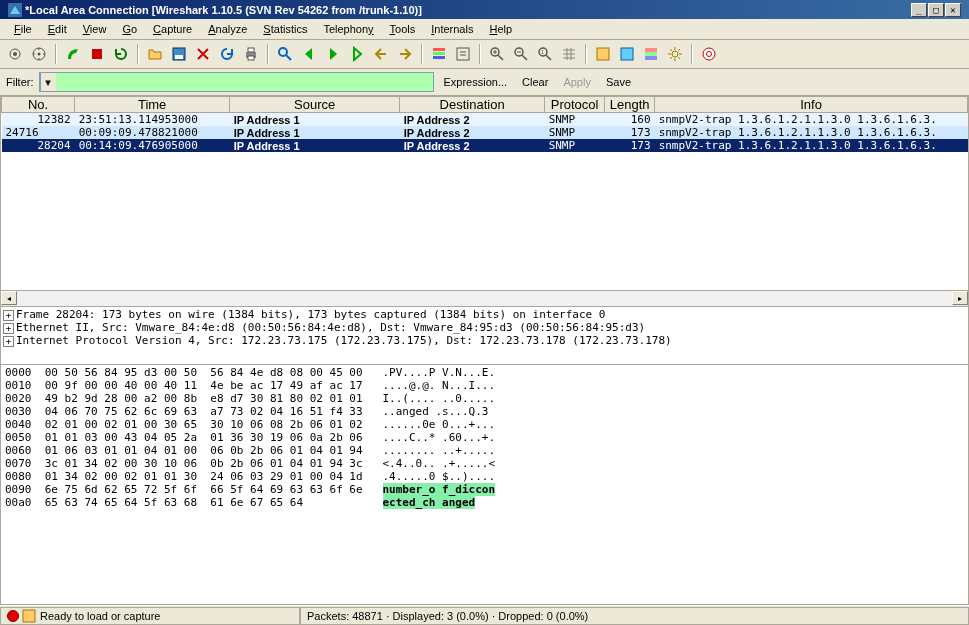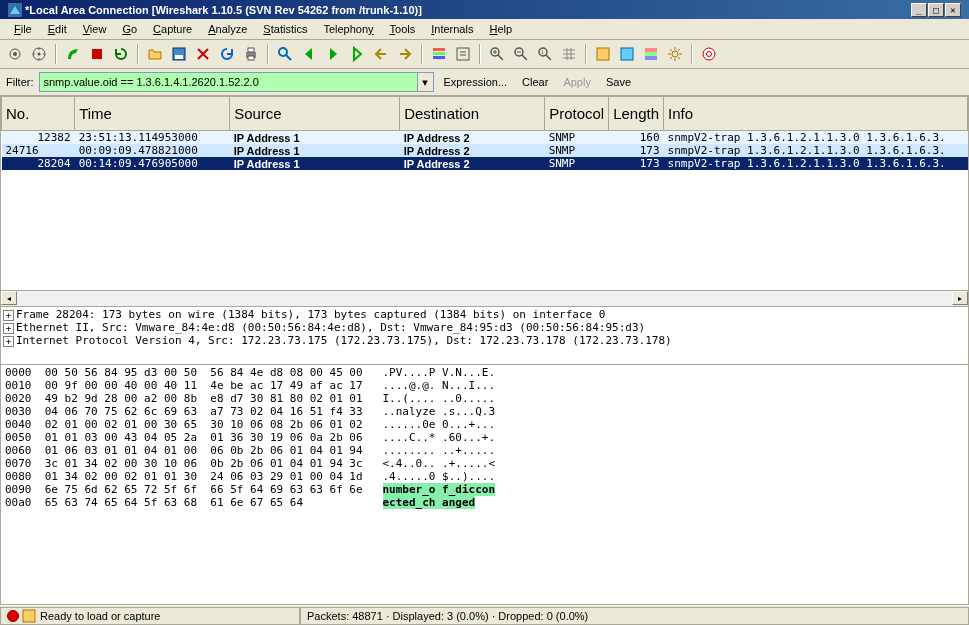--- a/index.html
+++ b/index.html
@@ -91,22 +91,22 @@
     background:#fff;
     border:1px solid #aca899;
     margin:0;
     height:195px;
     overflow:auto;
     position:relative;
   }
   .ptable table { width:100%; border-collapse:collapse; font-family: "Lucida Console","Consolas",monospace; font-size:11px; }
   .ptable th {
     background:#ece9d8; border:1px solid #aca899; border-top:none;
-    text-align:left; font-weight:normal; padding:8px 4px;
-    font-family:"Tahoma",sans-serif; font-size:15px;
+    text-align:center; font-weight:normal; padding:0 4px;
+    font-family:"Tahoma",sans-serif; font-size:13px;
     position:sticky;top:0;
   }
   .ptable td { padding:0 4px; white-space:nowrap; }
   .ptable tr.row0 { background:#e8f4ff; }
   .ptable tr.row1 { background:#d0e8ff; }
   .ptable tr.selected { background:#0a246a; color:#fff; }
   .hscroll {
     height:16px; background:#ece9d8; border:1px solid #aca899; border-top:none;
     display:flex;
   }
@@ -338,21 +338,20 @@
         <circle cx="8" cy="8" r="6" fill="#fff" stroke="#c00"></circle>
         <circle cx="8" cy="8" r="2.5" fill="#fff" stroke="#c00"></circle>
         <path d="M6 3l1 3M10 3l-1 3M3 6l3 1M3 10l3-1M6 13l1-3M10 13l-1-3M13 6l-3 1M13 10l-3-1" stroke="#c00" stroke-width="0"></path>
       </svg>
     </div>
 </div>
 
 <div class="filterbar">
   <label>Filter:</label>
   <div class="filterbox">
-    <input value="snmp.value.oid == 1.3.6.1.4.1.2620.1.52.2.0" style="">
     <div class="ddbtn">▾</div>
   </div>
   <span class="flink">Expression...</span>
   <span class="flink">Clear</span>
   <span class="flink disabled">Apply</span>
   <span class="flink">Save</span>
 </div>
 
 <div class="ptable">
   <table>
@@ -406,21 +405,21 @@
 
 <div class="treepane">
   <div class="trow"><span class="exp">+</span><span>Frame 28204: 173 bytes on wire (1384 bits), 173 bytes captured (1384 bits) on interface 0</span></div>
   <div class="trow"><span class="exp">+</span><span>Ethernet II, Src: Vmware_84:4e:d8 (00:50:56:84:4e:d8), Dst: Vmware_84:95:d3 (00:50:56:84:95:d3)</span></div>
   <div class="trow"><span class="exp">+</span><span>Internet Protocol Version 4, Src: 172.23.73.175 (172.23.73.175), Dst: 172.23.73.178 (172.23.73.178)</span></div>
 </div>
 
 <div class="hexpane" id="hexpane"><span>0000  00 50 56 84 95 d3 00 50  56 84 4e d8 08 00 45 00   </span><span>.PV....P V.N...E.</span>
 <span>0010  00 9f 00 00 40 00 40 11  4e be ac 17 49 af ac 17   </span><span>....@.@. N...I...</span>
 <span>0020  49 b2 9d 28 00 a2 00 8b  e8 d7 30 81 80 02 01 01   </span><span>I..(.... ..0.....</span>
-<span>0030  04 06 70 75 62 6c 69 63  a7 73 02 04 16 51 f4 33   </span><span>..nalyze .s...Q.3</span>
+<span>0030  04 06 70 75 62 6c 69 63  a7 73 02 04 16 51 f4 33   </span><span>..anged .s...Q.3</span>
 <span>0040  02 01 00 02 01 00 30 65  30 10 06 08 2b 06 01 02   </span><span>......0e 0...+...</span>
 <span>0050  01 01 03 00 43 04 05 2a  01 36 30 19 06 0a 2b 06   </span><span>....C..* .60...+.</span>
 <span>0060  01 06 03 01 01 04 01 00  06 0b 2b 06 01 04 01 94   </span><span>........ ..+.....</span>
 <span>0070  3c 01 34 02 00 30 10 06  0b 2b 06 01 04 01 94 3c   </span><span>&lt;.4..0.. .+.....&lt;</span>
 <span>0080  01 34 02 00 02 01 01 30  24 06 03 29 01 00 04 1d   </span><span>.4.....0 $..)....</span>
 <span>0090  6e 75 6d 62 65 72 5f 6f  66 5f 64 69 63 63 6f 6e   </span><span class="hl">number_o f_diccon</span>
 <span>00a0  65 63 74 65 64 5f 63 68  61 6e 67 65 64            </span><span class="hl">ected_ch anged</span>
 </div>
 
 <div class="statusbar">

